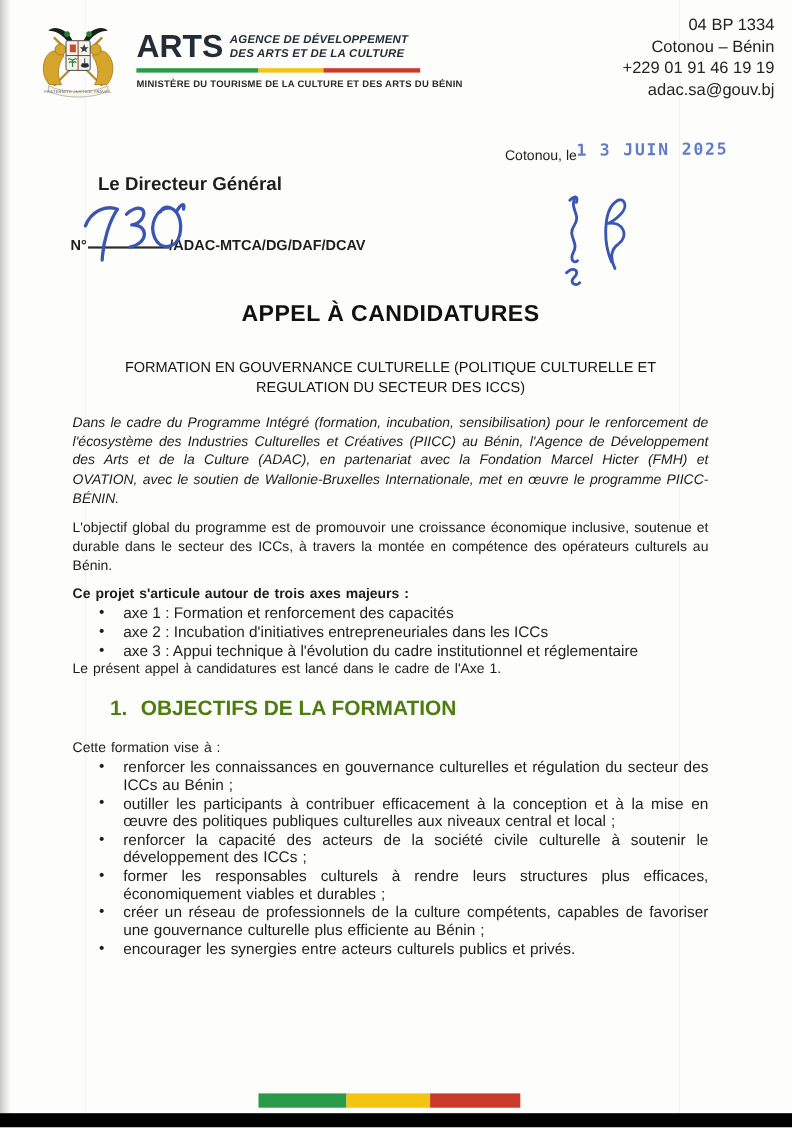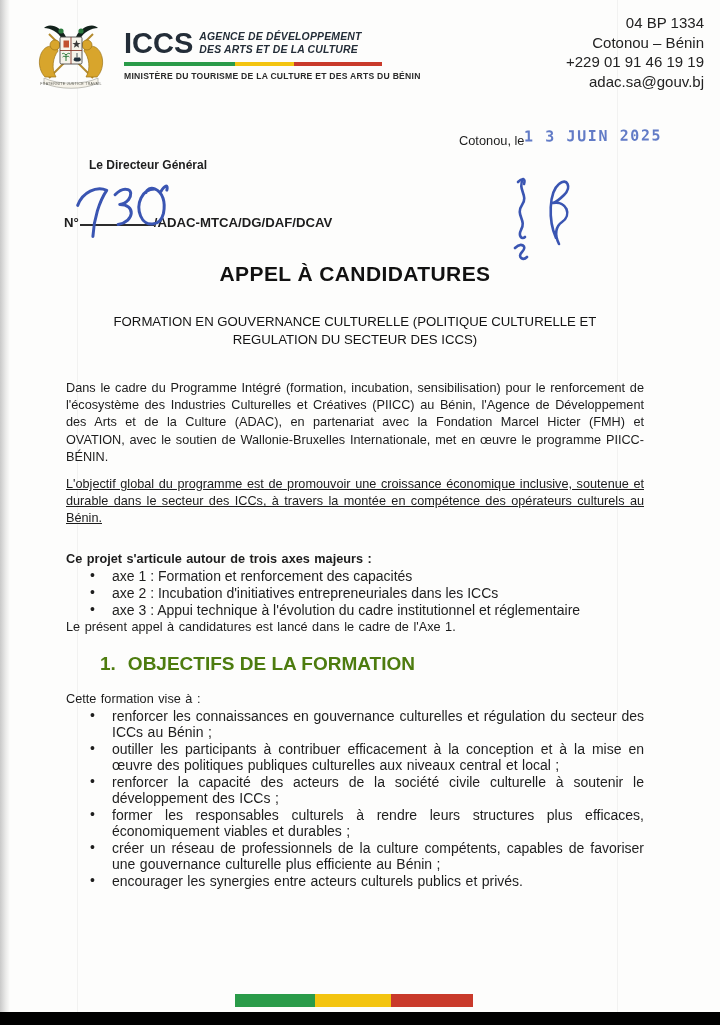--- a/index.html
+++ b/index.html
@@ -29,34 +29,34 @@
   .logo-tricolor .seg-r{width:34%;background:var(--flag-red);}
   .ministry-line{font-size:8.6px;font-weight:700;color:#2a2a2a;margin-top:5px;letter-spacing:.25px;white-space:nowrap;}
   .contact-block{position:absolute;right:16px;top:13px;text-align:right;font-size:15px;color:#232323;line-height:19.5px;}
 
   
   .dateline{position:absolute;left:459px;top:133px;font-size:12.8px;color:#1e1e1e;}
   .date-stamp{position:absolute;left:524px;top:127px;
     font-family:"DejaVu Sans Mono", monospace;font-weight:700;font-size:15px;
     color:var(--stamp-blue);letter-spacing:1.6px;white-space:nowrap;
     transform:rotate(-.5deg);opacity:.92;}
-  .sender-title{position:absolute;left:89px;top:158px;font-size:12px;font-weight:700;}
+  .sender-title{position:absolute;left:89px;top:158px;font-size:17px;font-weight:700;}
   .reference{position:absolute;left:64px;top:212px;font-size:13.2px;font-weight:700;white-space:nowrap;}
   .ref-blank-line{display:inline-block;width:74px;border-bottom:2px solid #2c2c2c;height:12px;margin:0 0 1px 1px;}
   .handwritten-number{position:absolute;left:74px;top:178px;width:104px;height:60px;transform:rotate(-4deg);}
   .signature-paraph{position:absolute;left:496px;top:176px;width:88px;height:92px;}
 
   
-  .content{position:absolute;left:66px;top:0;width:578px;}
+  .content{position:absolute;left:66px;top:12px;width:578px;}
   .doc-title{margin:262px 0 0;text-align:center;font-size:21px;font-weight:700;letter-spacing:.4px;color:#111;}
   .doc-subtitle{margin:27px auto 0;max-width:564px;text-align:center;font-size:13.2px;font-weight:400;line-height:17.5px;color:#141414;}
   .body-par{margin:0;font-size:12.7px;line-height:17.2px;text-align:justify;color:#1c1c1c;word-spacing:1px;}
-  .p1{margin-top:32px;}
-  .p2{margin-top:10px;text-decoration:underline;}
-  .axes-intro{margin-top:23px;font-weight:700;text-align:left;}
+  .p1{margin-top:16px;font-style:italic;}
+  .p2{margin-top:10px;}
+  .axes-intro{margin-top:8px;font-weight:700;text-align:left;}
   ul.bullets{margin:0;padding:0 0 0 46px;list-style:none;}
   ul.bullets li{position:relative;font-size:14px;line-height:16px;margin:0 0 1px;}
   ul.bullets li::before{content:"\2022";position:absolute;left:-22px;top:-1px;font-size:14px;}
   .axes-list{margin-top:17px;}
   .axes-note{text-align:left;}
   .section-heading{margin-top:17px;padding-left:34px;font-size:19px;font-weight:700;color:#4d7c0f;}
   .section-heading .sec-num{margin-right:12px;}
   .section-intro{margin-top:16px;text-align:left;}
   .objectives-list{margin-top:13px;}
   .objectives-list li{text-align:justify;word-spacing:.6px;}
@@ -94,21 +94,21 @@
     <path d="M43.5 18 L44.6 21 L47.6 21 L45.2 22.8 L46.1 25.8 L43.5 24 L40.9 25.8 L41.8 22.8 L39.4 21 L42.4 21 Z" fill="#3a3a3a"></path>
     <path d="M33,39 L33,32 M33,33 C31,31 30,31 29,32 M33,33 C35,31 36,31 37,32 M33,35 C31.4,34 30.4,34 29.6,35 M33,35 C34.6,34 35.6,34 36.4,35" stroke="#2d7a3b" stroke-width="1" fill="none"></path>
     <path d="M40.5,38 C42,40 46.5,40 48,38 L47,35.5 L41.5,35.5 Z" fill="#22303c"></path>
     <line x1="44" y1="31" x2="44" y2="35.5" stroke="#22303c" stroke-width=".8"></line>
     <path d="M11,56 C25,63 51,63 65,56 L65,61 C51,68 25,68 11,61 Z" fill="#f6f3ea" stroke="#9a9a92" stroke-width=".6"></path>
     <text x="38" y="62.6" text-anchor="middle" font-size="3.6" fill="#5a5a52" letter-spacing=".3">FRATERNITE JUSTICE TRAVAIL</text>
   </svg>
 
   <div class="logo-block">
     <div class="logo-row">
-      <span class="adac-acronym">ICCS</span>
+      <span class="adac-acronym">ARTS</span>
       <span class="adac-tagline"><span>AGENCE DE DÉVELOPPEMENT</span><br>
         <span>DES ARTS ET DE LA CULTURE</span></span>
     </div>
     <div class="logo-tricolor">
       <span class="seg-g"></span>
         <span class="seg-y"></span>
         <span class="seg-r"></span>
     </div>
     <div class="ministry-line">MINISTÈRE DU TOURISME DE LA CULTURE ET DES ARTS DU BÉNIN</div>
   </div>

